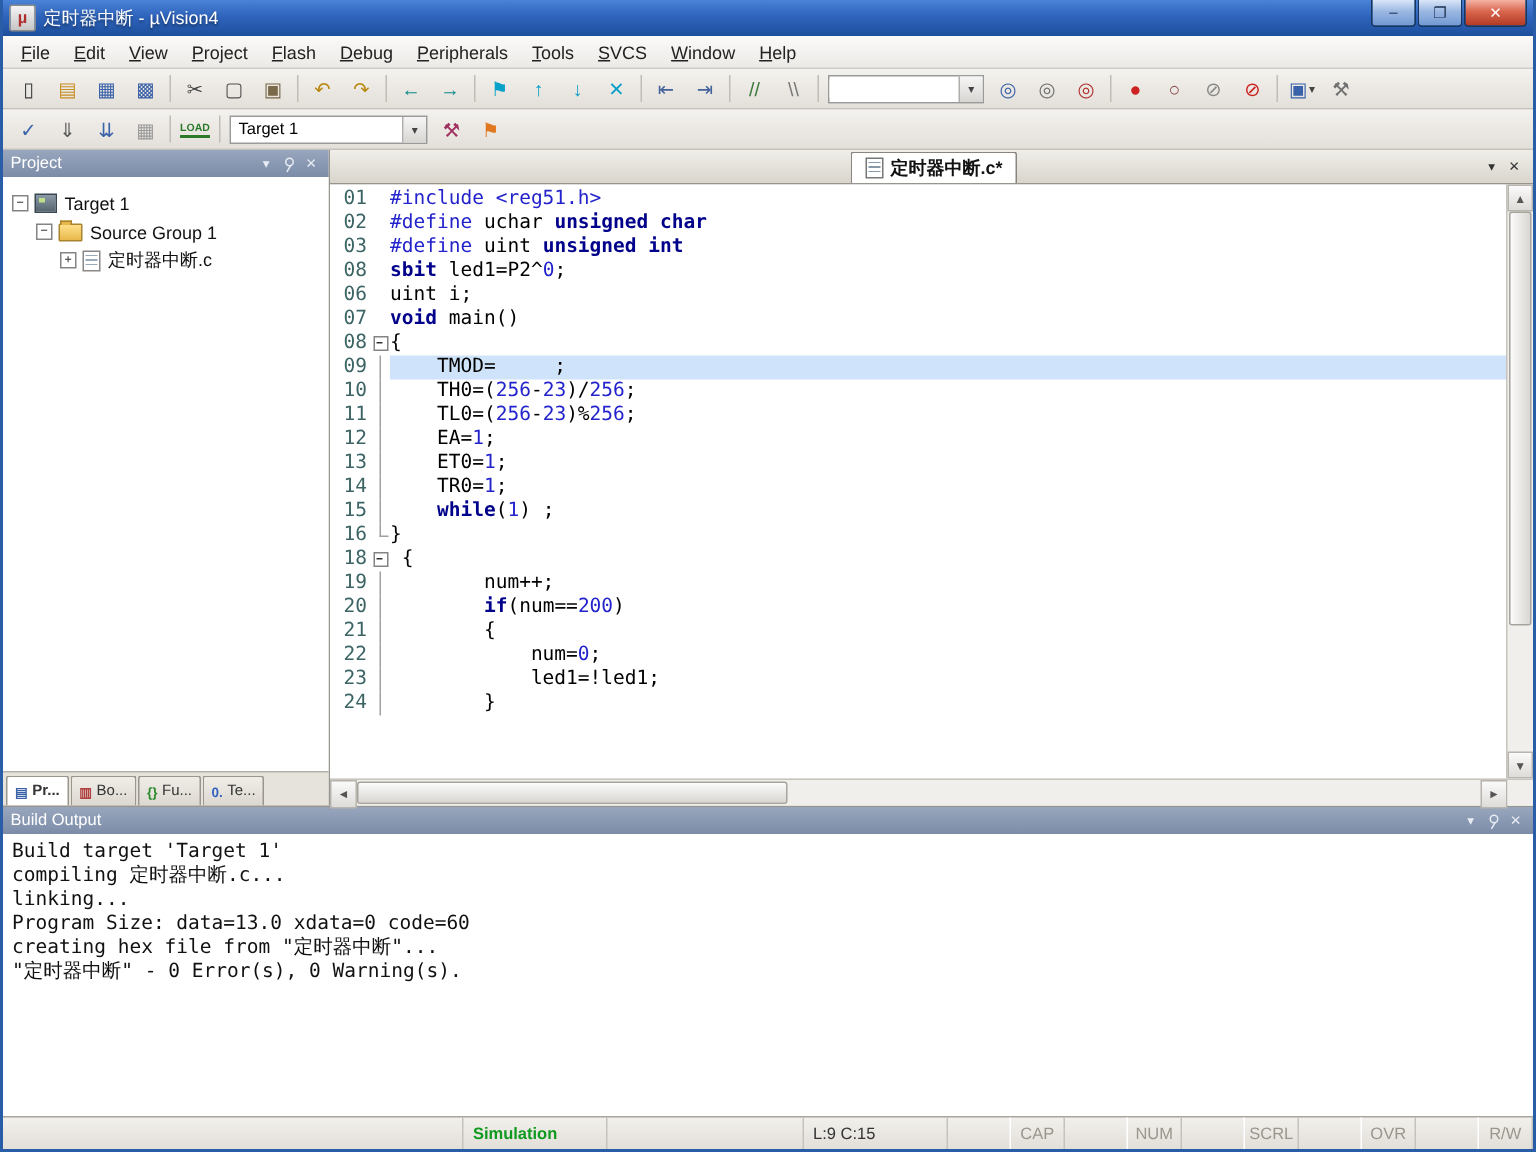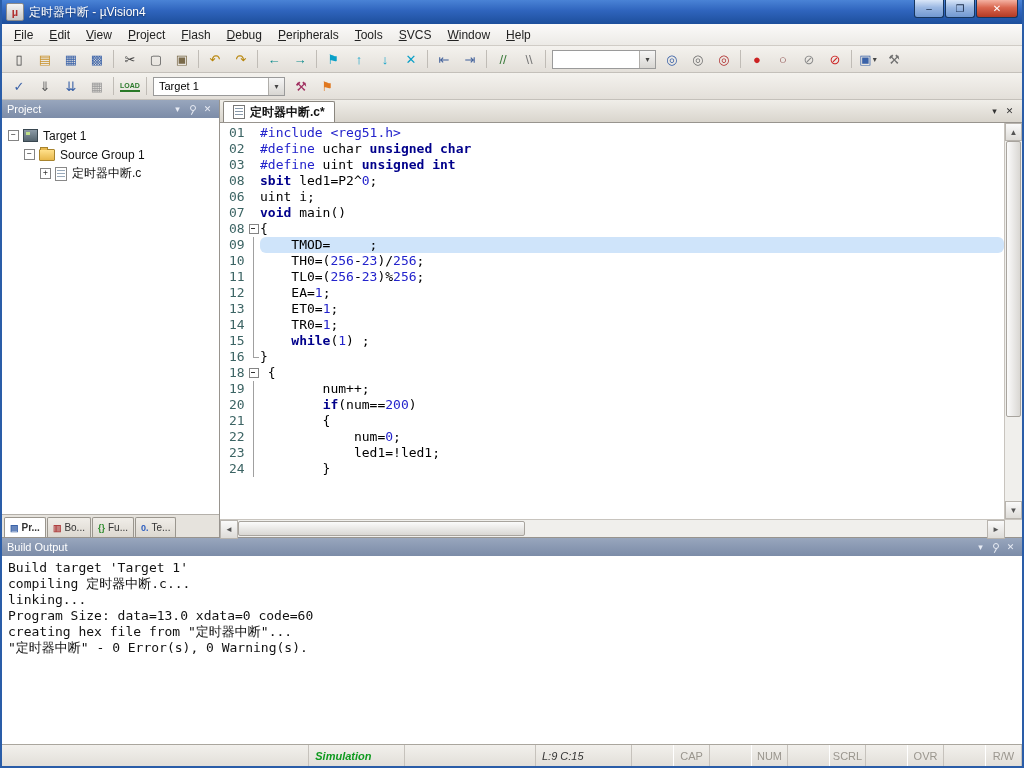--- a/index.html
+++ b/index.html
@@ -62,39 +62,39 @@
   .ti-file::after{content:"";position:absolute;left:1px;top:2px;right:1px;height:7px;
                   background:repeating-linear-gradient(#9ab 0 1px,transparent 1px 3px);}
   .panel-tabs{height:22px;flex:none;display:flex;align-items:flex-end;background:#e6e3dd;border-top:1px solid #b4b0aa;padding-left:2px;}
   .ptab{height:19px;display:flex;align-items:center;padding:0 5px;margin-right:1px;font-size:10px;color:#333;
         background:linear-gradient(#f0ede8,#dcd8d0);border:1px solid #9a968e;border-bottom:none;border-radius:2px 2px 0 0;cursor:default;}
   .ptab.active{background:#fff;font-weight:bold;}
   .ptab .pticon{font-size:9px;font-weight:bold;margin-right:3px;}
   
   .editor-area{flex:1;min-width:0;display:flex;flex-direction:column;position:relative;background:#ece9e4;}
   .tabbar{height:22px;flex:none;display:flex;align-items:flex-end;background:linear-gradient(#f0eee9,#d9d5cd);
-          border-bottom:1px solid #98948e;padding-left:3px;}
+          border-bottom:1px solid #98948e;padding-left:3px;justify-content:center;}
   .doc-tab{height:20px;display:flex;align-items:center;padding:0 9px;background:#fff;border:1px solid #8a867f;border-bottom:none;
            border-radius:2px 2px 0 0;font-size:12px;font-weight:bold;color:#111;cursor:default;}
   .doc-icon{width:10px;height:12px;background:#fff;border:1px solid #777;margin-right:5px;position:relative;flex:none;}
   .doc-icon::after{content:"";position:absolute;left:1px;top:2px;right:1px;height:7px;
                    background:repeating-linear-gradient(#89a 0 1px,transparent 1px 3px);}
   .tab-ctrls{position:absolute;top:3px;right:5px;display:flex;}
   .tc-btn{width:15px;height:15px;display:flex;align-items:center;justify-content:center;font-size:9px;color:#333;cursor:default;}
   .editor-body{flex:1;min-height:0;display:flex;}
   .code{flex:1;min-width:0;background:#fff;font-family:"DejaVu Sans Mono",monospace;font-size:13px;overflow:hidden;padding-top:2px;}
   .crow{display:flex;height:16px;line-height:16px;white-space:pre;}
   .lnum{width:28px;flex:none;padding-left:9px;color:#3c6464;box-sizing:border-box;}
   .fold{width:12px;flex:none;position:relative;}
   .fold.start::before{content:"";position:absolute;left:1px;top:3px;width:8px;height:8px;border:1px solid #848484;background:#fff;}
   .fold.start::after{content:"";position:absolute;left:3px;top:7px;width:4px;height:1px;background:#333;}
   .fold.mid::before{content:"";position:absolute;left:5px;top:0;bottom:0;width:1px;background:#a0a0a0;}
   .fold.end::before{content:"";position:absolute;left:5px;top:0;width:5px;height:8px;border-left:1px solid #a0a0a0;border-bottom:1px solid #a0a0a0;}
   .ct{flex:1;min-width:0;}
-  .crow.hl .ct{background:#cfe4fa;border-radius:6px;}
+  .crow.hl .ct{background:#cfe4fa;}
   .kw{color:#00008b;font-weight:bold;}
   .pp{color:#2323cc;}
   .nm{color:#2323cc;}
   
   .vscroll{width:17px;flex:none;display:flex;flex-direction:column;background:#f0efec;border-left:1px solid #c8c4be;}
   .sb-btn{height:16px;flex:none;display:flex;align-items:center;justify-content:center;font-size:8px;color:#555;
           background:linear-gradient(#fafafa,#dedcd8);border:1px solid #b8b4ae;cursor:default;}
   .vtrack{flex:1;position:relative;}
   .vthumb{position:absolute;left:1px;right:1px;top:0;height:76%;background:linear-gradient(90deg,#fbfbfb,#d9d7d3);
           border:1px solid #a8a49e;border-radius:2px;}
@@ -106,21 +106,21 @@
           border:1px solid #a8a49e;border-radius:2px;}
   .corner{width:17px;height:100%;flex:none;background:#f0efec;}
   
   .build-output{height:206px;flex:none;display:flex;flex-direction:column;border-top:1px solid #98948e;}
   .output{flex:1;min-height:0;background:#fff;font-family:"DejaVu Sans Mono",monospace;font-size:13px;color:#111;
           padding:4px 6px;overflow:hidden;}
   .out-line{height:16px;line-height:16px;white-space:pre;}
   
   .statusbar{height:21px;flex:none;display:flex;align-items:stretch;background:linear-gradient(#f2f0ec,#e2dfd9);
              border-top:1px solid #aaa69e;font-size:11px;color:#333;}
-  .scell{display:flex;align-items:center;padding:0 6px;border-right:1px solid #c6c2bc;box-sizing:border-box;font-style:italic;}
+  .scell{display:flex;align-items:center;padding:0 6px;border-right:1px solid #c6c2bc;box-sizing:border-box;}
   .sgrow{flex:5;}
   .sgrow2{flex:2;}
   .smode{width:96px;color:#0f9a1f;font-weight:bold;}
   .scursor{width:96px;}
   .sflags{display:flex;}
   .sflag{width:35px;display:flex;align-items:center;justify-content:center;color:#9a968e;border-left:1px solid #fff;
          border-right:1px solid #c6c2bc;margin-left:41px;}
 </style>
 </head>
 <body>

